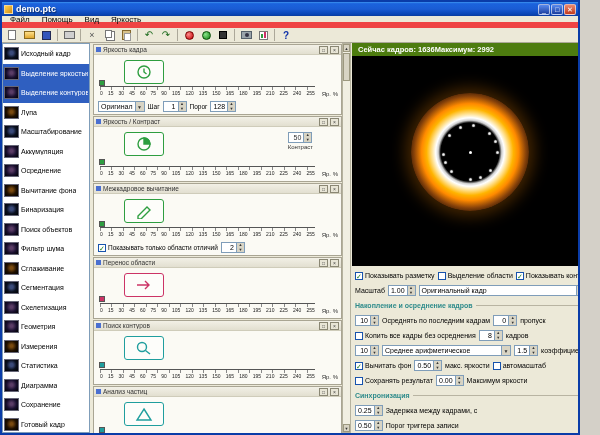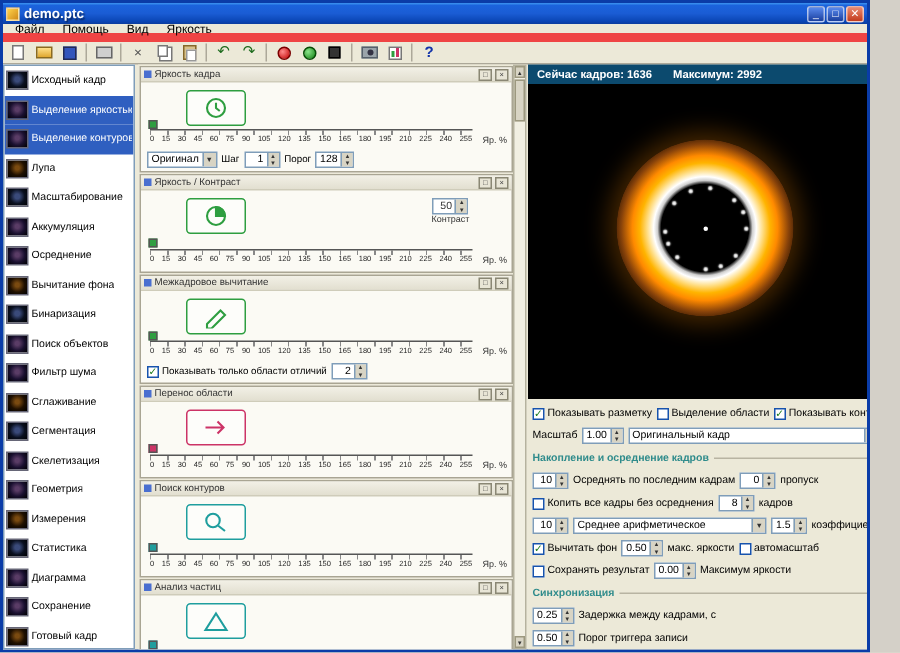--- a/index.html
+++ b/index.html
@@ -91,22 +91,22 @@
   .cbgrp { display:inline-flex; align-items:center; gap:2px; }
 
   
   .sbar { position:absolute; width:9px; top:41px; height:390px; background:#f1efe2; border:1px solid #b5b29e; }
   #midbar { left:340px; } #rightbar { left:587px; }
   .sb-btn { position:absolute; left:0; width:7px; height:8px; background:#d8d4c4; border:1px solid #9c987f; font-size:4px; text-align:center; line-height:7px; color:#333; }
   .sb-up { top:0; } .sb-down { bottom:0; }
   .sb-thumb { position:absolute; left:0; top:9px; width:7px; height:28px; background:#d8d4c4; border:1px solid #9c987f; }
 
   
-  .viewer-head { position:absolute; left:350px; top:41px; width:237px; height:13px; background:#0c4a6e; color:#fff;
-    font-size:7.5px; font-weight:bold; display:flex; align-items:center; gap:14px; padding-left:6px; }
+  .viewer-head { position:absolute; left:350px; top:41px; width:237px; height:13px; background:#4d7c0f; color:#fff;
+    font-size:7.5px; font-weight:bold; display:flex; align-items:center; padding-left:6px; }
   .viewer { position:absolute; left:350px; top:54px; width:237px; height:210px; background:#000; overflow:hidden; }
   .ring { position:absolute; left:59px; top:37px; width:118px; height:118px; border-radius:50%;
     background:radial-gradient(circle, #000 0 35%, #cfcfcf 38%, #ffffff 41%, #ffdf8a 46%, #ffb400 52%, #ff8a00 58%, #87420a 67%, #2b1400 75%, #000 81%);
     box-shadow:0 0 16px 5px rgba(255,140,0,0.28); }
   .ring::after { content:""; position:absolute; left:50%; top:50%; width:3px; height:3px; margin:-1.5px; border-radius:50%; background:#fff;
     box-shadow: 27px 0 1px #fff, -27px 2px 1px #fff, 19px -19px 1px #fff, -19px 19px 1px #fff,
       20px 18px 1px #fff, -21px -17px 1px #fff, 0 27px 1px #fff, 3px -27px 1px #fff,
       10px 25px 1px #fff, -10px -25px 1px #fff, 25px -11px 1px #fff, -25px 10px 1px #fff; }
 
   

